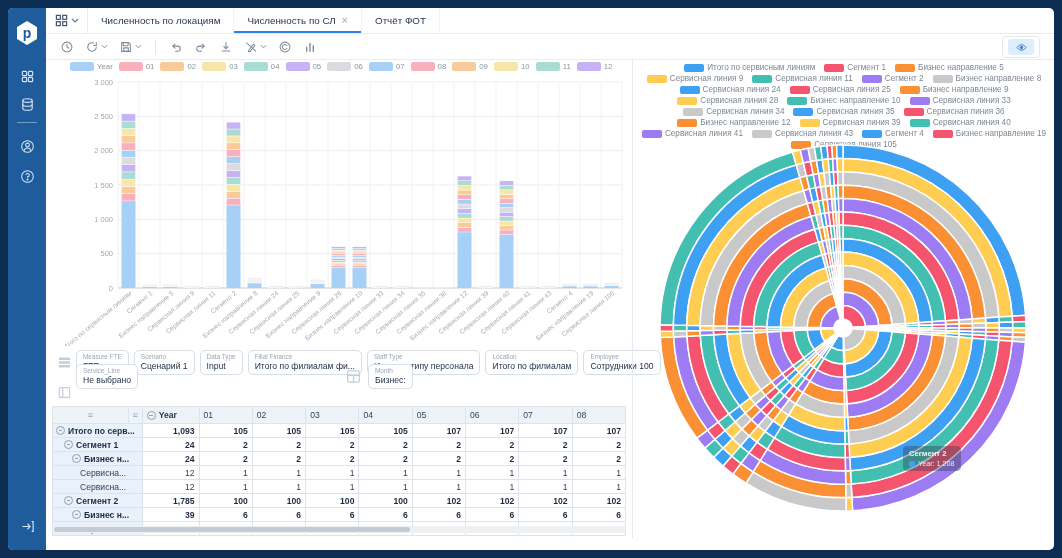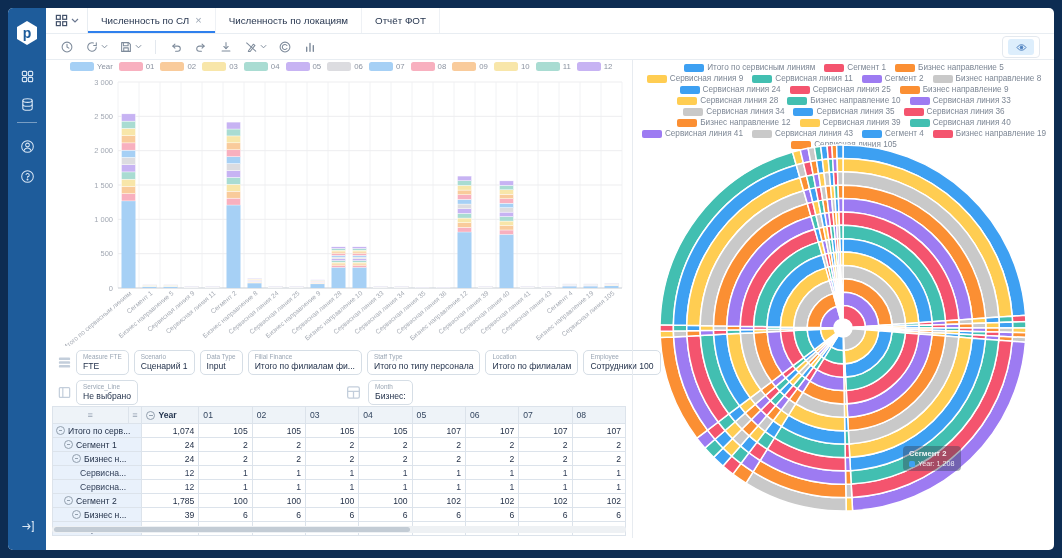--- a/index.html
+++ b/index.html
@@ -46,21 +46,21 @@
 .grid-wrap{position:absolute;left:2px;top:346px;width:574px;overflow:hidden}
 table{border-collapse:collapse;table-layout:fixed;font-size:8.6px}
 td,th{border:1px solid #dce3eb;overflow:hidden;white-space:nowrap}
 th{height:17px;background:#eef3f8;font-weight:normal}
 th.menu{color:#97a3b2;font-size:9px;text-align:center}
 th.yr{font-weight:bold;color:#253650;text-align:left;padding-left:4px}
 th.mo{color:#33455f;text-align:left;padding-left:4px}
 td{height:14px}
 td.lbl{background:#e9f1fb;color:#33415a}
 td.val{text-align:right;padding-right:4px;color:#33415a;background:#fff}
-tr.b td{font-weight:normal;color:#1d2b43}
+tr.b td{font-weight:bold;color:#1d2b43}
 .collapse{width:9px;height:9px;border:1px solid #93a0ae;border-radius:50%;position:relative;display:inline-block;vertical-align:-1.5px;margin-right:3px}
 .collapse::after{content:"";position:absolute;left:1.8px;right:1.8px;top:3.2px;height:1px;background:#93a0ae}
 .lblin{display:flex;align-items:center}
 .hscroll{position:absolute;left:2px;top:466px;width:574px;height:7px;background:#eef1f4;border-radius:4px}
 .hthumb{position:absolute;left:2px;top:1px;width:62%;height:5px;background:#c3ccd5;border-radius:3px;cursor:grab}
 
 #sun-legend{padding:3px 6px 0;display:flex;flex-wrap:wrap;justify-content:center;column-gap:9px;row-gap:2px}
 #sun-legend .li{display:flex;align-items:center;gap:3px;cursor:pointer}
 #sun-legend .sw{width:20px;height:8px;border-radius:2px}
 #sun-legend .lt{font-size:8.2px;color:#7d8795;white-space:nowrap}
@@ -129,26 +129,26 @@
             <rect x="1.5" y="1.5" width="4.2" height="4.2"></rect>
             <rect x="8.3" y="1.5" width="4.2" height="4.2"></rect>
             <rect x="1.5" y="8.3" width="4.2" height="4.2"></rect>
             <rect x="8.3" y="8.3" width="4.2" height="4.2"></rect>
           </svg>
         <svg viewBox="0 0 8 5" width="8" height="5">
             <path d="M1 1l3 3 3-3" fill="none" stroke="#6b7890" stroke-width="1.2"></path>
           </svg>
       </div>
       <div id="tabs" style="display:flex">
+          <div class="tab">
+            <span>Численность по локациям</span>
+          </div>
           <div class="tab active">
             <span>Численность по СЛ</span>
             <span class="close">×</span>
-          </div>
-          <div class="tab">
-            <span>Численность по локациям</span>
           </div>
           <div class="tab">
             <span>Отчёт ФОТ</span>
           </div>
         </div>
     </div>
 
     <div class="toolbar">
       <div id="toolbar-icons" style="display:flex;align-items:center;gap:11px">
           <div class="tbtn">
@@ -699,21 +699,21 @@
               <span class="cv">Сотрудники 100</span>
             </div>
           </div>
 
         <div class="side-ic" style="top:322px">
           <svg viewBox="0 0 16 16" width="15" height="15" fill="none" stroke="#c3cedb" stroke-width="1.3">
               <rect x="2.5" y="2.8" width="11" height="10.4" rx="1"></rect>
               <path d="M6.2 2.8v10.4"></path>
             </svg>
         </div>
-        <div class="chip-row" style="top:320px;width:550px" id="chip-row2">
+        <div class="chip-row" style="top:304px;width:550px" id="chip-row2">
             <div class="chip">
               <span class="cl">Service_Line</span>
               <span class="cv">Не выбрано</span>
             </div>
           <div class="month-group">
             <svg viewBox="0 0 16 16" width="17" height="17" fill="none" stroke="#c3cedb" stroke-width="1.2">
                 <rect x="2.5" y="2.8" width="11" height="10.4" rx="1.5"></rect>
                 <path d="M2.5 7h11M8 7v6.2"></path>
               </svg>
             <div class="chip">
@@ -752,21 +752,21 @@
                   <th class="mo">07</th>
                   <th class="mo">08</th>
                 </tr>
                 <tr class="b">
                   <td class="lbl" colspan="2">
                     <div class="lblin" style="padding-left:3px">
                       <span class="collapse"></span>
                       <span>Итого по серв...</span>
                     </div>
                   </td>
-                  <td class="val">1,074</td>
+                  <td class="val">1,093</td>
                   <td class="val">105</td>
                   <td class="val">105</td>
                   <td class="val">105</td>
                   <td class="val">105</td>
                   <td class="val">107</td>
                   <td class="val">107</td>
                   <td class="val">107</td>
                   <td class="val">107</td>
                 </tr>
                 <tr class="b">

